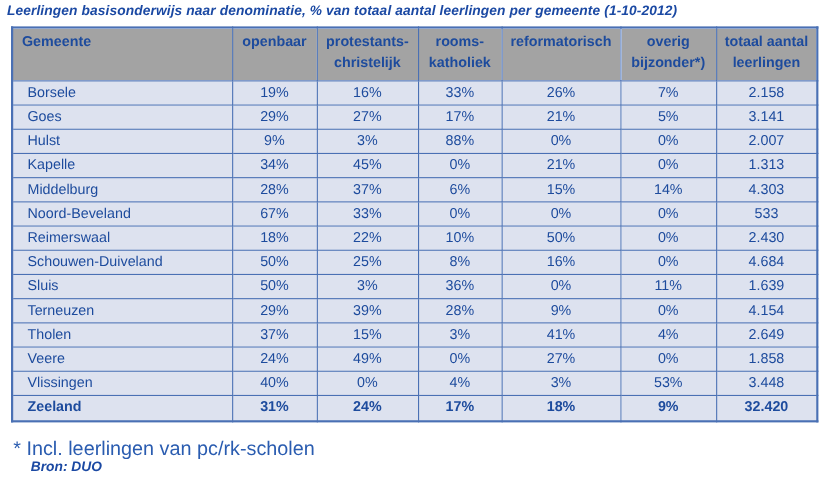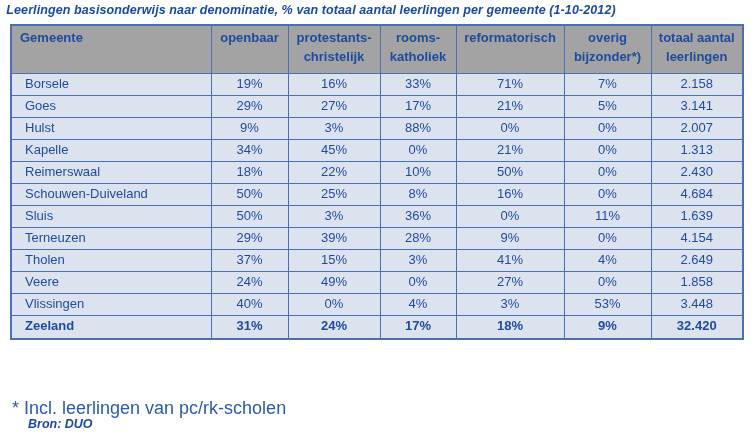--- a/index.html
+++ b/index.html
@@ -98,21 +98,21 @@
         <th>overig bijzonder*)</th>
         <th>totaal aantal leerlingen</th>
       </tr>
     </thead>
     <tbody>
       <tr>
         <td class="g">Borsele</td>
         <td>19%</td>
         <td>16%</td>
         <td>33%</td>
-        <td>71%</td>
+        <td>26%</td>
         <td>7%</td>
         <td>2.158</td>
       </tr>
       <tr>
         <td class="g">Goes</td>
         <td>29%</td>
         <td>27%</td>
         <td>17%</td>
         <td>21%</td>
         <td>5%</td>
@@ -128,20 +128,38 @@
         <td>2.007</td>
       </tr>
       <tr>
         <td class="g">Kapelle</td>
         <td>34%</td>
         <td>45%</td>
         <td>0%</td>
         <td>21%</td>
         <td>0%</td>
         <td>1.313</td>
+      </tr>
+      <tr>
+        <td class="g">Middelburg</td>
+        <td>28%</td>
+        <td>37%</td>
+        <td>6%</td>
+        <td>15%</td>
+        <td>14%</td>
+        <td>4.303</td>
+      </tr>
+      <tr>
+        <td class="g">Noord-Beveland</td>
+        <td>67%</td>
+        <td>33%</td>
+        <td>0%</td>
+        <td>0%</td>
+        <td>0%</td>
+        <td>533</td>
       </tr>
       <tr>
         <td class="g">Reimerswaal</td>
         <td>18%</td>
         <td>22%</td>
         <td>10%</td>
         <td>50%</td>
         <td>0%</td>
         <td>2.430</td>
       </tr>

